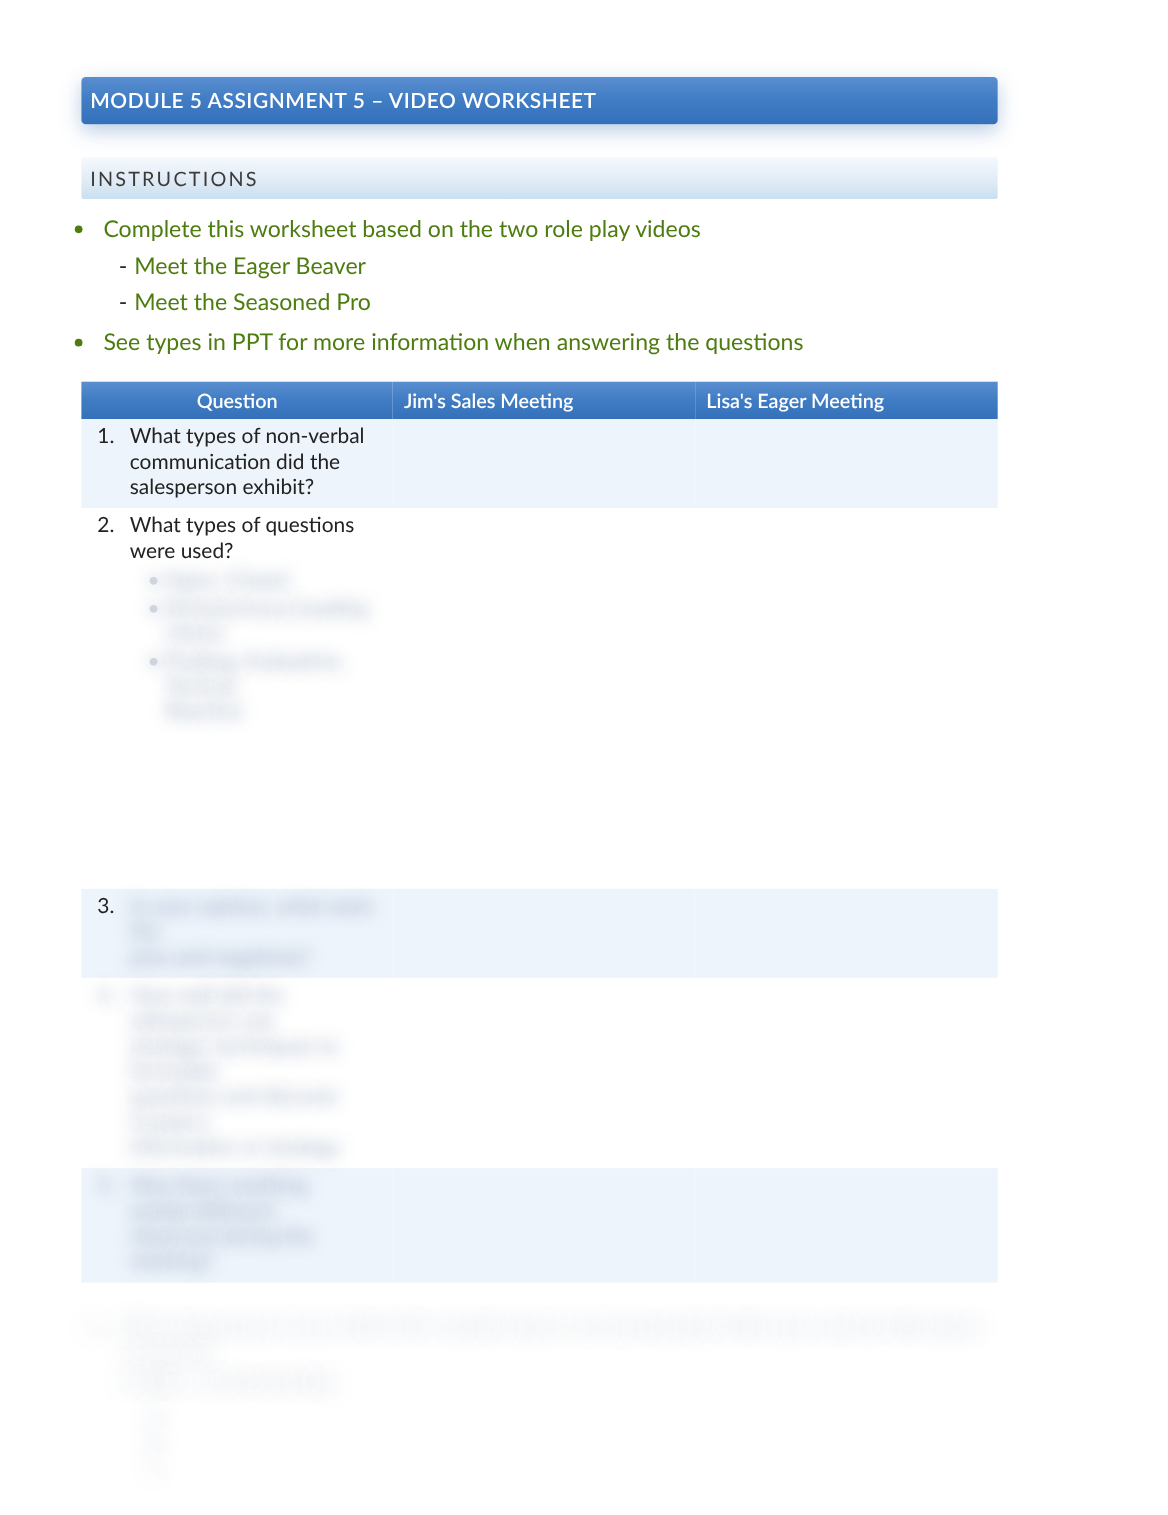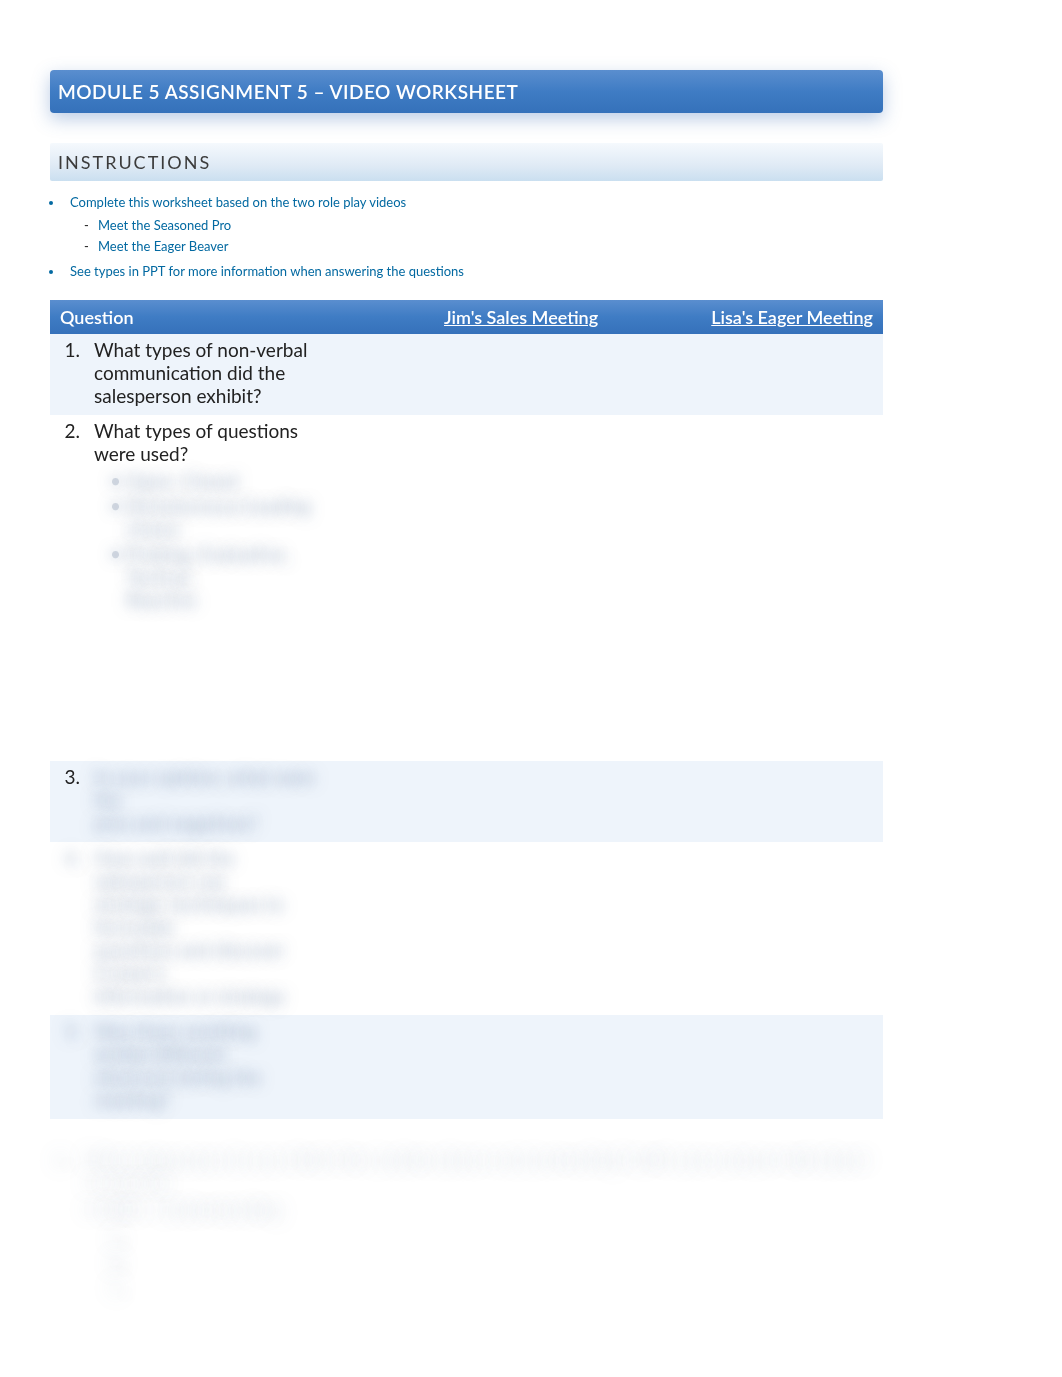--- a/index.html
+++ b/index.html
@@ -9,20 +9,21 @@
     background: #ffffff;
     font-family: "Segoe UI", "Lato", "Helvetica Neue", Arial, sans-serif;
     color: #333;
   }
   .page {
     width: 933px;
     min-height: 1377px;
     background: #ffffff;
     padding-top: 70px;
     box-sizing: border-box;
+    margin-left: 24px;
   }
   .content {
     margin: 0 50px 0 50px;
   }
   .title-bar {
     background: linear-gradient(to bottom, #5a8ecf 0%, #3f7cc4 50%, #3571ba 100%);
     color: #ffffff;
     font-weight: 600;
     letter-spacing: 0.5px;
     font-size: 19px;
@@ -36,23 +37,23 @@
     color: #3b3b3b;
     font-weight: 400;
     letter-spacing: 2px;
     font-size: 18px;
     padding: 8px 9px 8px 8px;
     border-radius: 2px;
   }
   ul.instr {
     margin: 12px 0 4px 0;
     padding: 0 0 0 14px;
-    font-size: 13px;
+    font-size: 21px;
     line-height: 1.45;
-    color: #0369a1;
+    color: #4d7c0f;
   }
   ul.instr > li {
     list-style: disc;
     margin-bottom: 6px;
     padding-left: 6px;
   }
   ul.sub {
     margin: 4px 0 4px 0;
     padding-left: 28px;
   }
@@ -73,26 +74,25 @@
     width: 100%;
     border-collapse: collapse;
     margin-top: 20px;
     table-layout: fixed;
   }
   table.qtable thead th {
     background: linear-gradient(to bottom, #5a8ecf 0%, #3f7cc4 50%, #3571ba 100%);
     color: #ffffff;
     font-weight: 600;
     font-size: 18px;
+    text-align: center;
+    padding: 6px 10px;
+  }
+  table.qtable thead th.meeting {
     text-align: left;
-    padding: 6px 10px;
-  }
-  table.qtable thead th.meeting {
-    text-align: right;
-    text-decoration: underline;
   }
   table.qtable col.cq { width: 34%; }
   table.qtable col.cm { width: 33%; }
   table.qtable tbody tr:nth-child(odd) td {
     background: #eef4fb;
   }
   table.qtable tbody tr:nth-child(even) td {
     background: #ffffff;
   }
   table.qtable tbody td {
@@ -171,22 +171,22 @@
   <div class="content">
 
     <div class="title-bar">MODULE 5 ASSIGNMENT 5 – VIDEO WORKSHEET</div>
 
     <div class="section-head">INSTRUCTIONS</div>
 
     <ul class="instr">
       <li>
         <span>Complete this worksheet based on the two role play videos</span>
         <ul class="sub">
+          <li>Meet the Eager Beaver</li>
           <li>Meet the Seasoned Pro</li>
-          <li>Meet the Eager Beaver</li>
         </ul>
       </li>
       <li>
         <span>See types in PPT for more information when answering the questions</span>
       </li>
     </ul>
 
 
     <table class="qtable">
       <colgroup>

